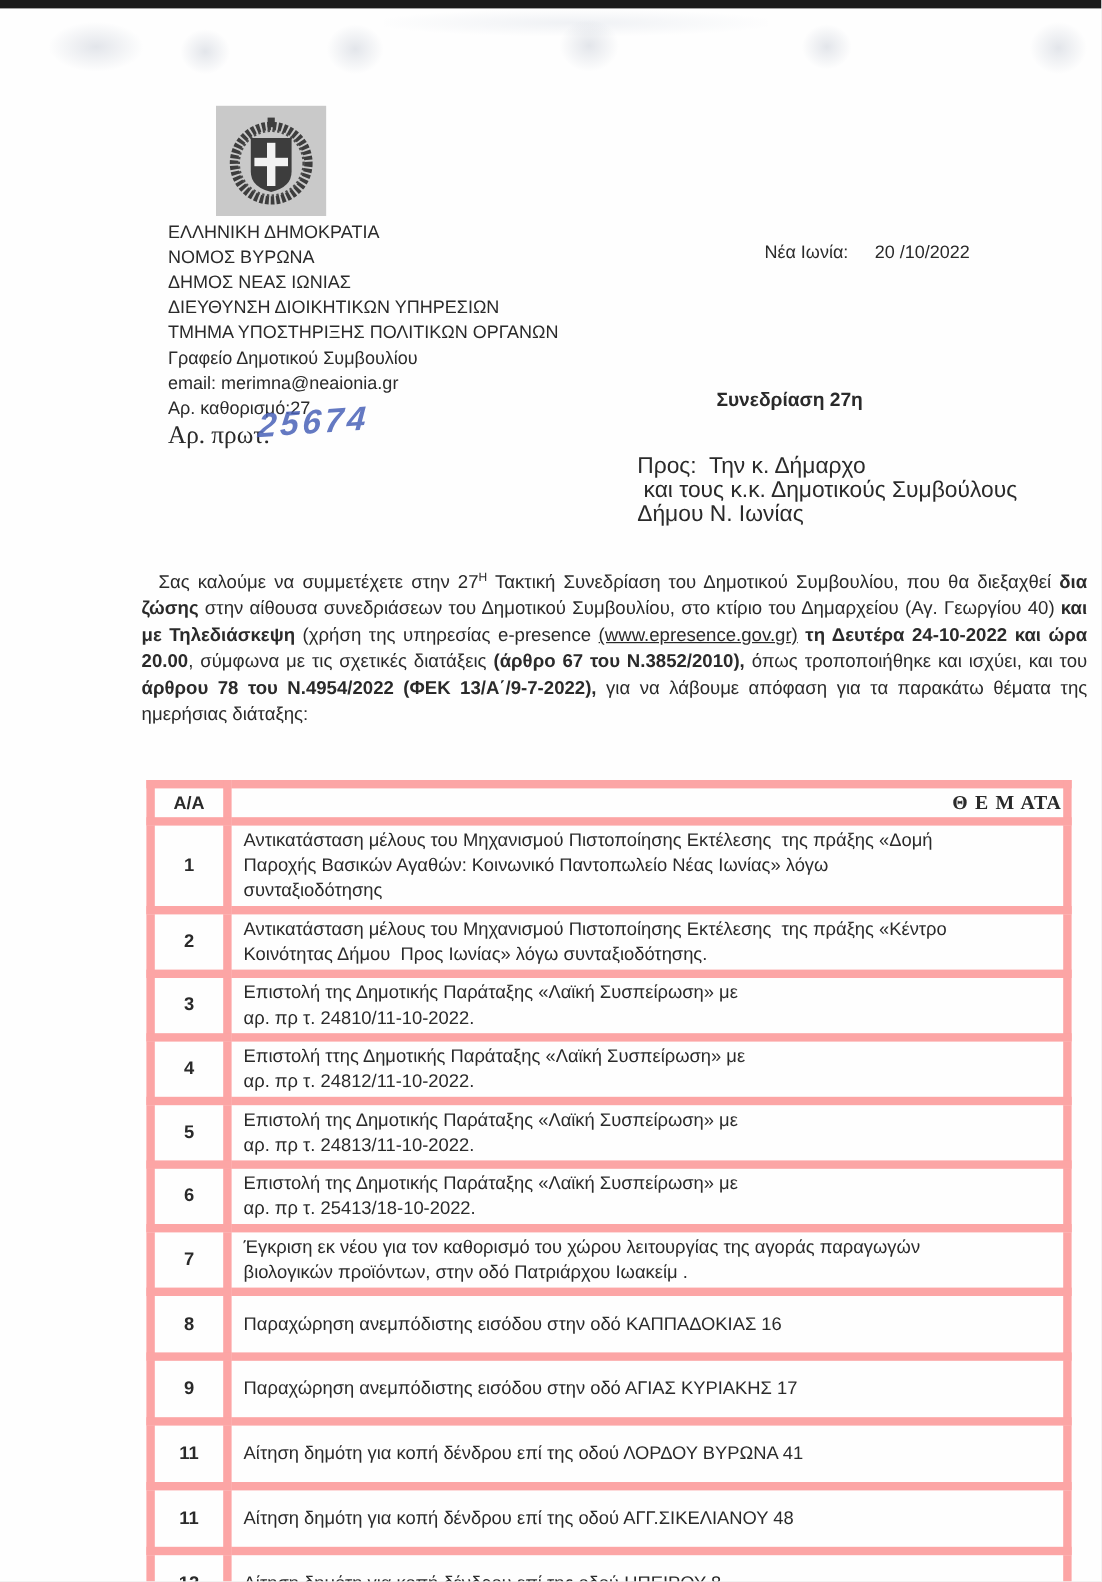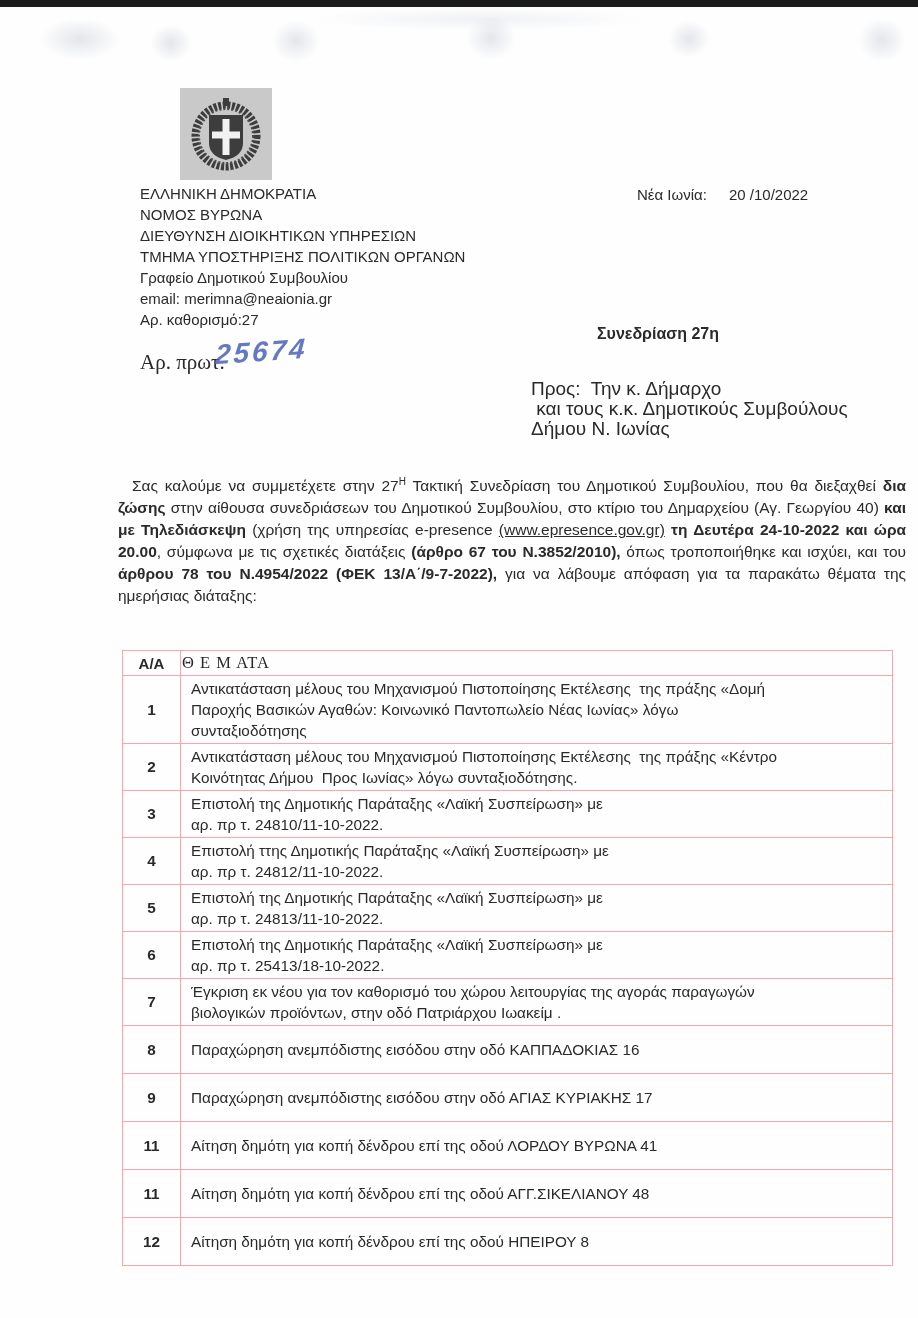--- a/index.html
+++ b/index.html
@@ -19,45 +19,45 @@
   .header-left .line{white-space:pre-wrap;}
 
   .proto-line{position:absolute;left:140px;top:350px;font-size:21px;font-family:Liberation Serif, serif;}
   .proto-number{
     position:absolute;left:215px;top:336px;
     font-size:28px;font-style:italic;font-weight:700;letter-spacing:3px;
     color:#4a62b8;opacity:.85;
     transform:rotate(-4deg) skewX(-8deg);
   }
 
-  .date-line{position:absolute;left:637px;top:186px;font-size:15px;}
+  .date-line{position:absolute;left:637px;top:202px;font-size:15px;}
   .date-line .val{margin-left:22px;}
 
   .session{position:absolute;left:597px;top:325px;font-size:16px;font-weight:700;}
 
   .recipient{position:absolute;left:531px;top:379px;font-size:19px;line-height:20px;}
   .recipient .line{white-space:pre-wrap;}
 
   .invitation{
     position:absolute;left:118px;top:471px;width:788px;
     font-size:15.5px;line-height:22px;text-align:justify;text-indent:14px;
   }
   .invitation sup{font-size:10px;}
 
   .topics{
     position:absolute;left:122px;top:650px;width:771px;
     border-collapse:collapse;table-layout:fixed;
     font-size:15.3px;
   }
-  .topics td,.topics th{border:1px solid #fca5a5;vertical-align:middle;}
+  .topics td,.topics th{border:7px solid #fca5a5;vertical-align:middle;}
   .topics .cell-num,.topics .th-num{width:55px;text-align:center;font-weight:700;}
   .topics .th-num{font-size:15px;height:22px;}
   .topics .th-topics{
-    text-align:left;font-family:"Liberation Serif","DejaVu Serif",serif;
-    font-weight:400;font-size:16.5px;letter-spacing:1px;height:22px;
+    text-align:right;font-family:"Liberation Serif","DejaVu Serif",serif;
+    font-weight:700;font-size:16.5px;letter-spacing:1px;height:22px;
   }
   .topics .cell-text{padding:2px 10px;line-height:21px;}
   .topics .tline{white-space:pre-wrap;}
   .topics tr.single .cell-text{padding:13px 10px;}
 </style>
 </head>
 <body>
 
 <div class="page">
 
@@ -79,20 +79,21 @@
       <rect x="43" y="10" width="6" height="8" fill="#3d3d3d"></rect>
       <path d="M29 27 h34 v28 q0 13 -17 17 q-17 -4 -17 -17 Z" fill="#3d3d3d"></path>
       <rect x="42.5" y="31" width="7" height="36" fill="#f2f2f2"></rect>
       <rect x="32" y="43.5" width="28" height="7" fill="#f2f2f2"></rect>
     </svg>
   </div>
 
   <div class="header-left">
       <div class="line">ΕΛΛΗΝΙΚΗ ΔΗΜΟΚΡΑΤΙΑ</div>
       <div class="line">ΝΟΜΟΣ ΒΥΡΩΝΑ</div>
+      <div class="line">ΔΗΜΟΣ ΝΕΑΣ ΙΩΝΙΑΣ</div>
       <div class="line">ΔΙΕΥΘΥΝΣΗ ΔΙΟΙΚΗΤΙΚΩΝ ΥΠΗΡΕΣΙΩΝ</div>
       <div class="line">ΤΜΗΜΑ ΥΠΟΣΤΗΡΙΞΗΣ ΠΟΛΙΤΙΚΩΝ ΟΡΓΑΝΩΝ</div>
       <div class="line">Γραφείο Δημοτικού Συμβουλίου</div>
       <div class="line">email: merimna@neaionia.gr</div>
       <div class="line">Αρ. καθορισμό:27</div>
     </div>
 
   <div class="proto-line">Αρ. πρωτ.</div>
   <div class="proto-number">25674</div>
 

